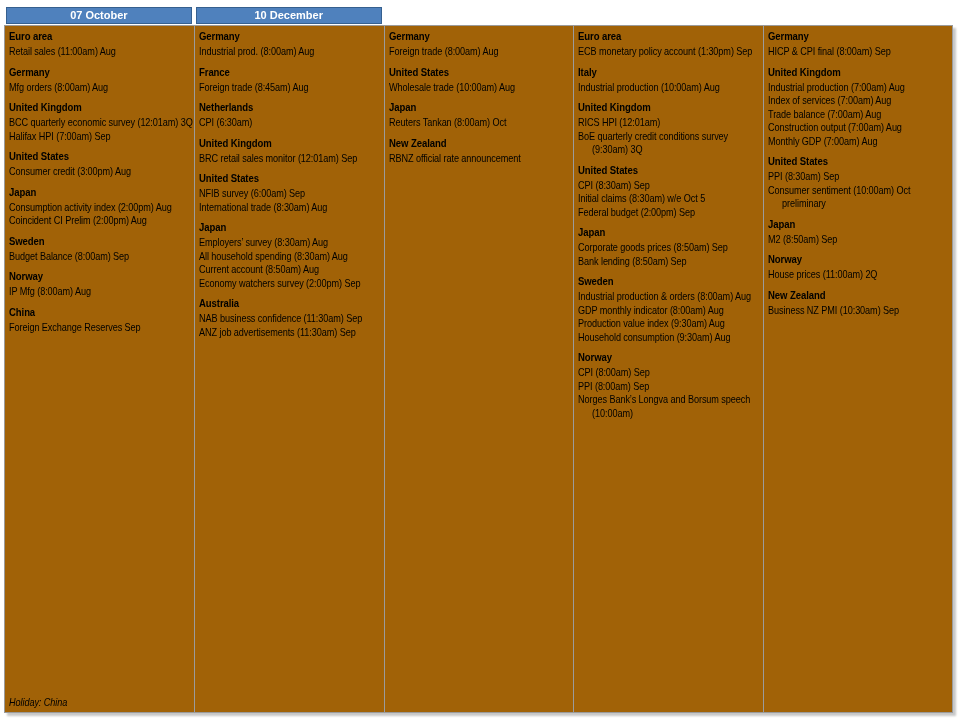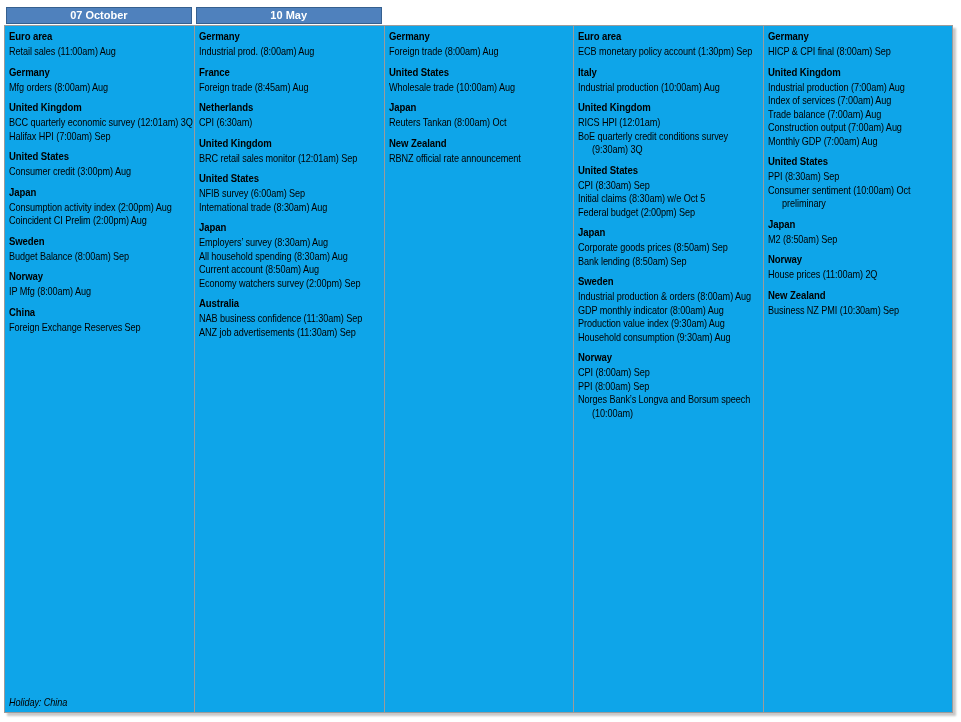--- a/index.html
+++ b/index.html
@@ -30,21 +30,21 @@
     font-size: 11px;
     line-height: 14px;
     text-align: center;
     padding: 0 0 1px 0;
   }
   .body-row {
     flex: 1 1 auto;
     display: grid;
     grid-template-columns: repeat(5, 1fr);
     border: 1px solid var(--grid-line, #9b9b9b);
-    background: #0ea5e9;
+    background: #a16207;
     box-shadow: 3px 3px 2px rgba(0,0,0,0.22);
     overflow: hidden;
   }
   .day-cell {
     border-left: 1px solid var(--grid-line, #9b9b9b);
     padding: 3px 1px 3px 4px;
     overflow: hidden;
   }
   .day-cell:first-child { border-left: none; }
   .cell-inner {
@@ -78,21 +78,21 @@
     line-height: 13px;
     min-height: 13px;
   }
 </style>
 </head>
 <body>
 
 <div class="calendar">
   <div class="header-row" id="header-row">
       <div class="date-header">07 October</div>
-      <div class="date-header">10 May</div>
+      <div class="date-header">10 December</div>
     </div>
   <div class="body-row" id="body-row">
       <div class="day-cell">
     <div class="cell-inner">
       <div class="groups">
             <div class="group">
     <div class="country">Euro area</div>
   <div class="event">Retail sales (11:00am) Aug</div>
             </div>
             <div class="group">

